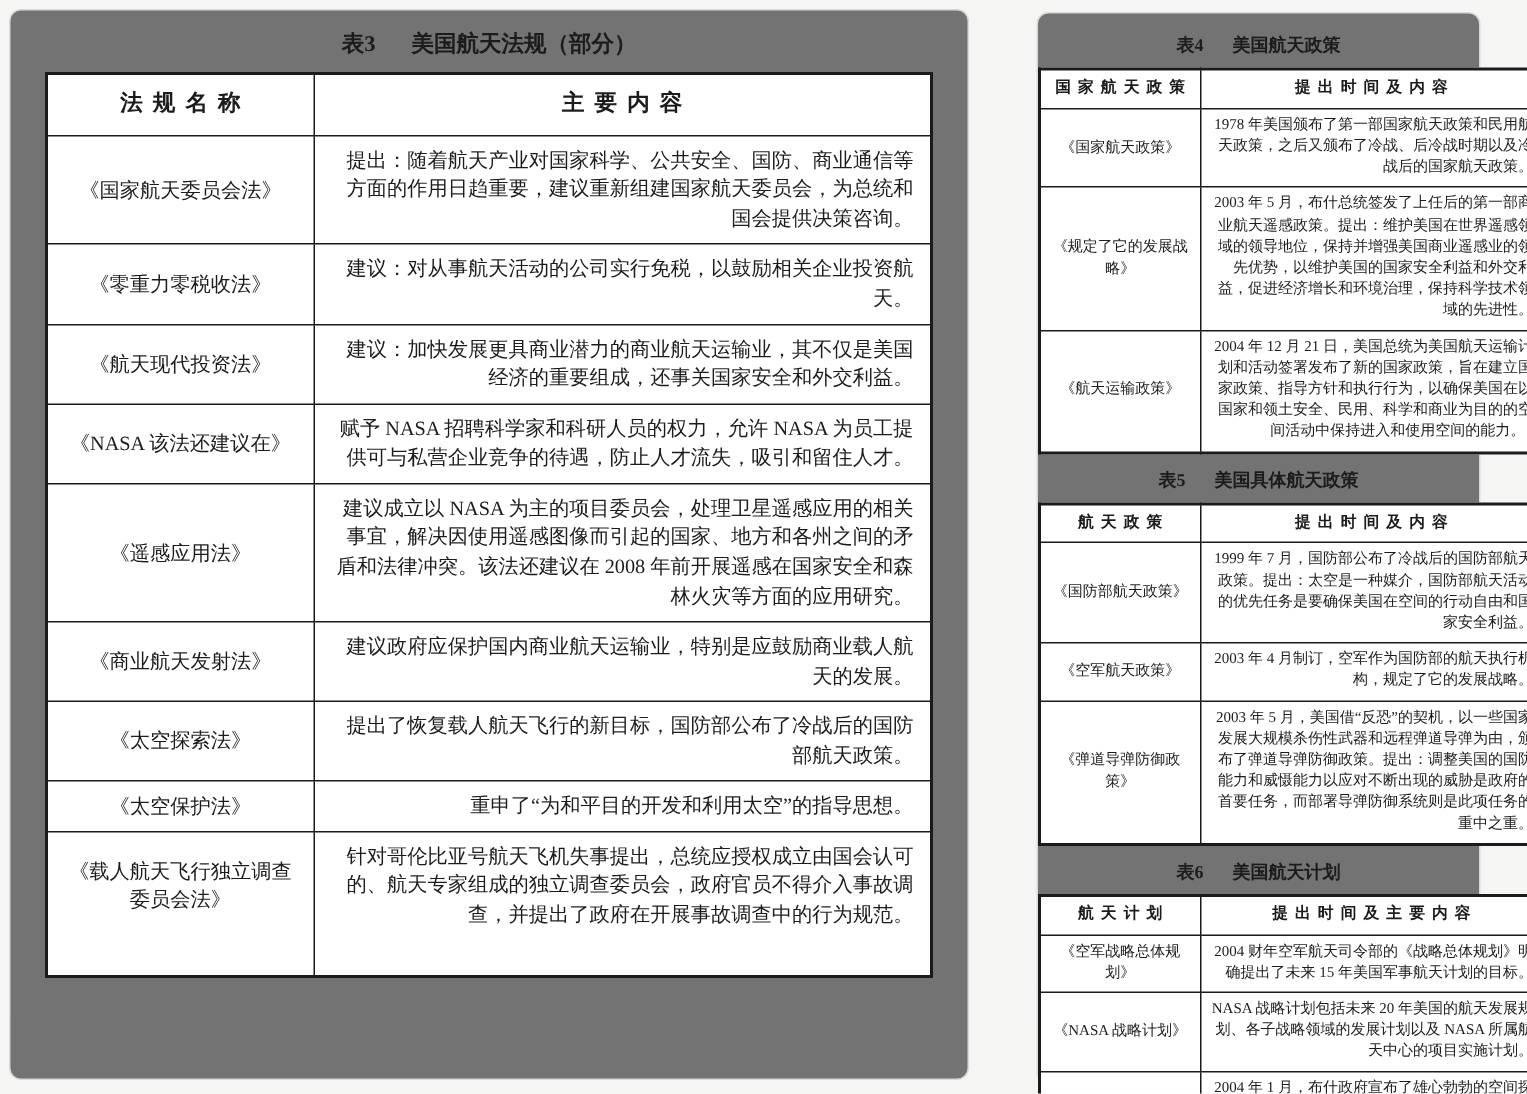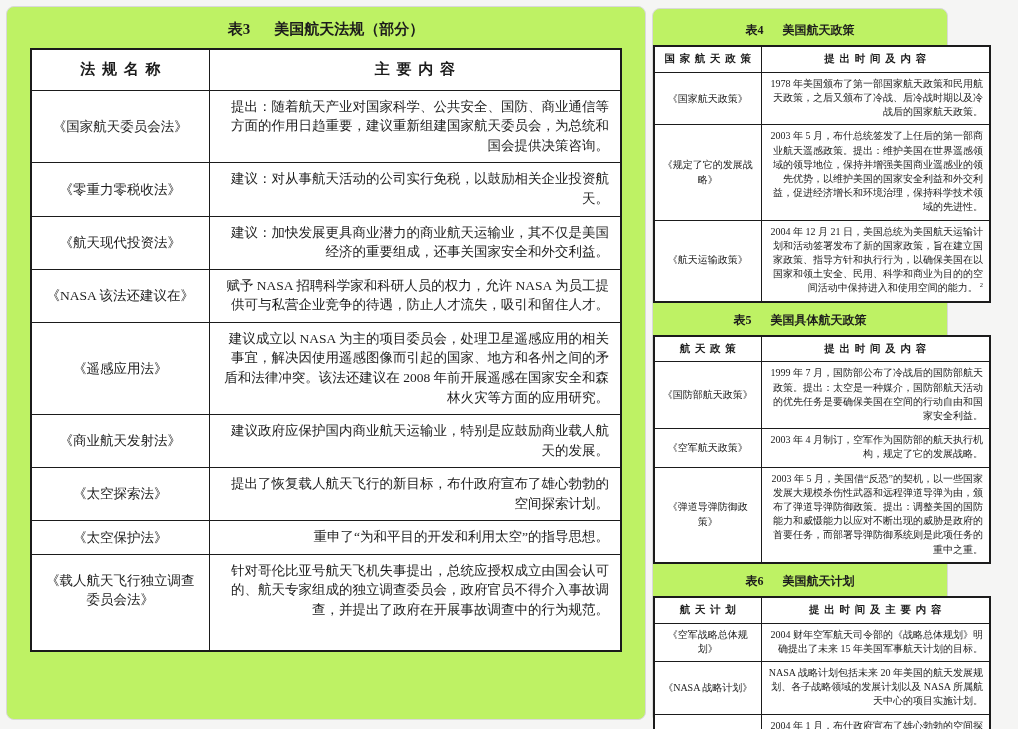--- a/index.html
+++ b/index.html
@@ -9,27 +9,27 @@
     height: 729px;
     overflow: hidden;
     background: #f5f5f4;
     font-family: "Liberation Serif", "DejaVu Serif", serif;
     color: #1c1c1c;
   }
   .canvas { position: relative; width: 1018px; height: 729px; }
 
   .page {
     position: absolute;
-    background: #bef264;
+    background: #737373;
     border: 1px solid #d9d9d9;
     border-radius: 8px;
     box-sizing: border-box;
   }
   .page-left  { left: 6px;  top: 6px;  width: 640px; height: 714px; }
-  .page-right { left: 652px; top: 8px; width: 296px; height: 715px; padding-top: 4px; }
+  .page-right { left: 691px; top: 8px; width: 296px; height: 715px; padding-top: 4px; }
 
   .tbl-caption {
     text-align: center;
     font-weight: bold;
     white-space: nowrap;
   }
   .page-left .tbl-caption  { font-size: 15px; margin: 13px 0 9px 0; }
   .page-right .tbl-caption { font-size: 12px; margin: 9px 0 6px 0; }
   .cap-num { margin-right: 1.6em; }
 
@@ -108,21 +108,21 @@
           <tr>
             <td class="cell-name">《遥感应用法》</td>
             <td class="cell-content">建议成立以 NASA 为主的项目委员会，处理卫星遥感应用的相关事宜，解决因使用遥感图像而引起的国家、地方和各州之间的矛盾和法律冲突。该法还建议在 2008 年前开展遥感在国家安全和森林火灾等方面的应用研究。</td>
           </tr>
           <tr>
             <td class="cell-name">《商业航天发射法》</td>
             <td class="cell-content">建议政府应保护国内商业航天运输业，特别是应鼓励商业载人航天的发展。</td>
           </tr>
           <tr>
             <td class="cell-name">《太空探索法》</td>
-            <td class="cell-content">提出了恢复载人航天飞行的新目标，布什政府宣布了雄心勃勃的空间探索计划。</td>
+            <td class="cell-content">提出了恢复载人航天飞行的新目标，国防部公布了冷战后的国防部航天政策。</td>
           </tr>
           <tr>
             <td class="cell-name">《太空保护法》</td>
             <td class="cell-content">重申了“为和平目的开发和利用太空”的指导思想。</td>
           </tr>
           <tr>
             <td class="cell-name">《载人航天飞行独立调查委员会法》</td>
             <td class="cell-content">针对哥伦比亚号航天飞机失事提出，总统应授权成立由国会认可的、航天专家组成的独立调查委员会，政府官员不得介入事故调查，并提出了政府在开展事故调查中的行为规范。</td>
           </tr>
         </tbody>

